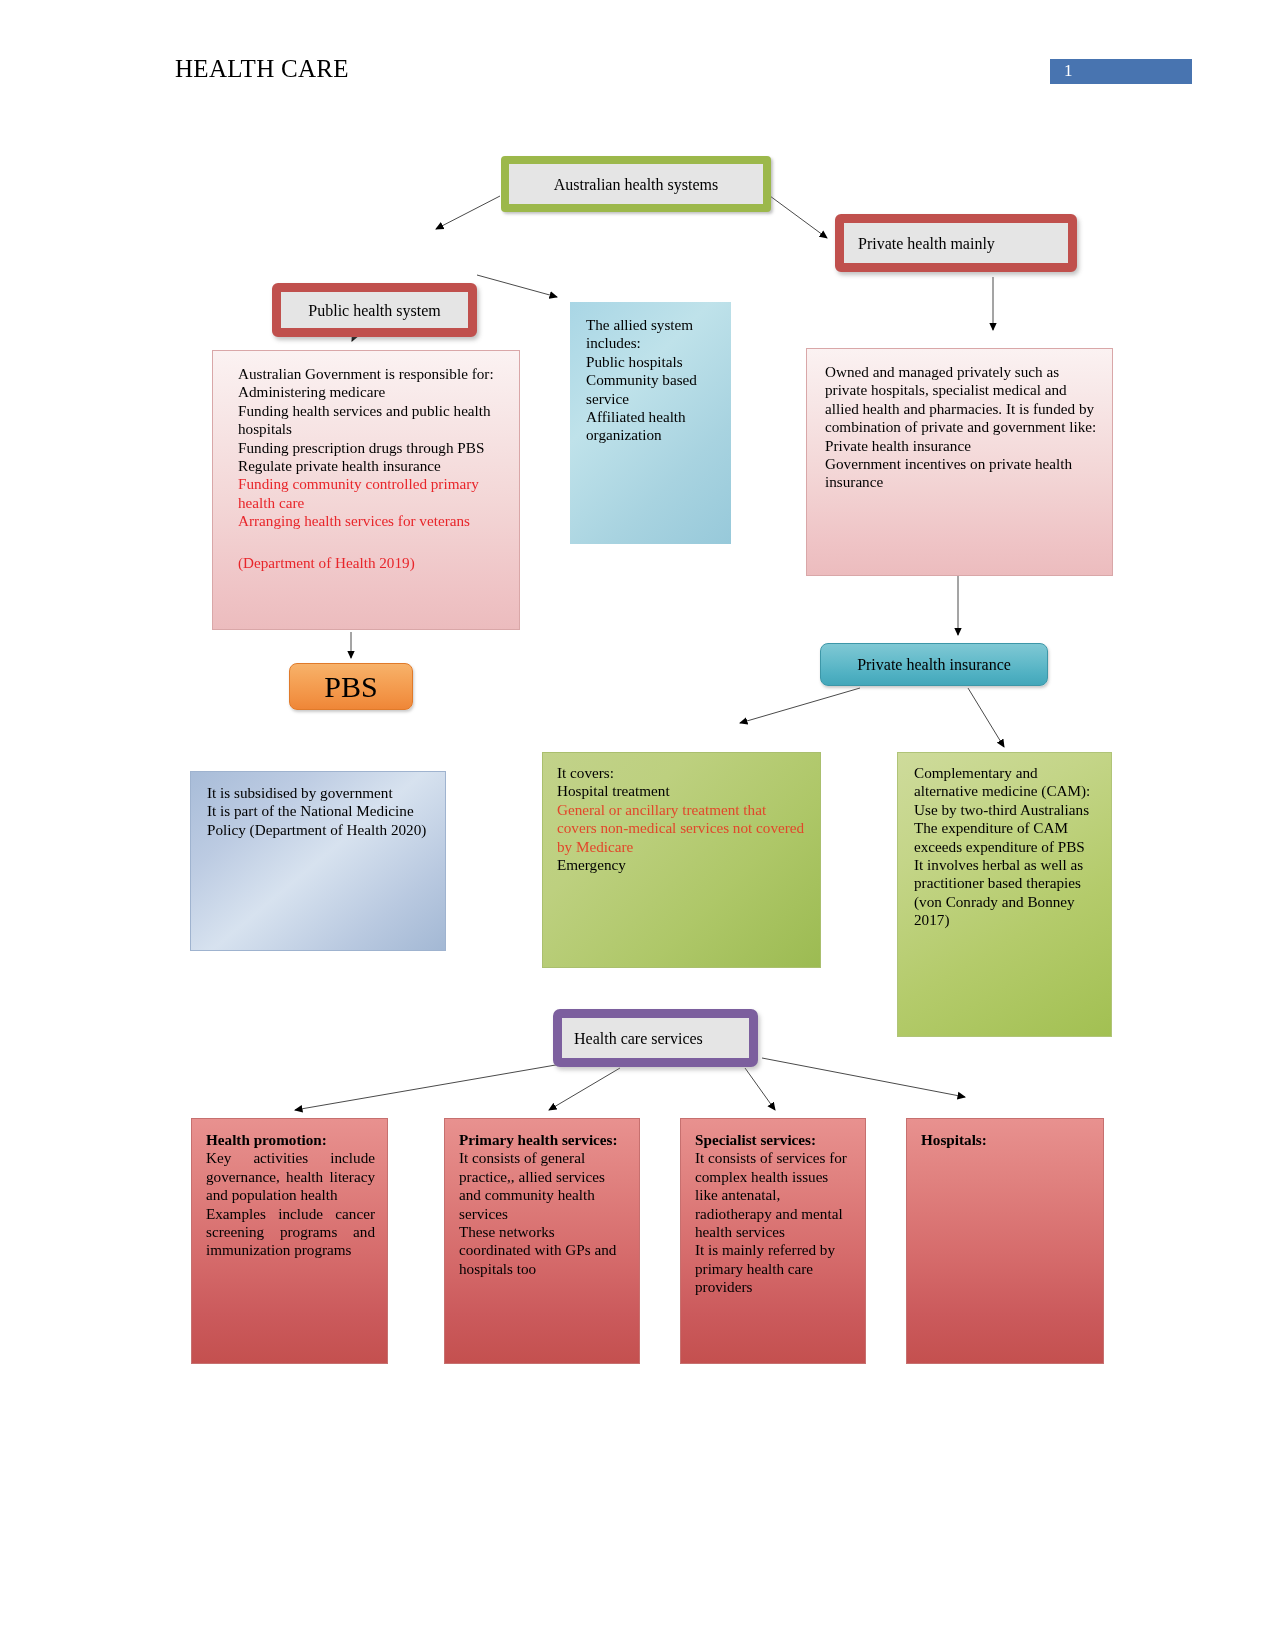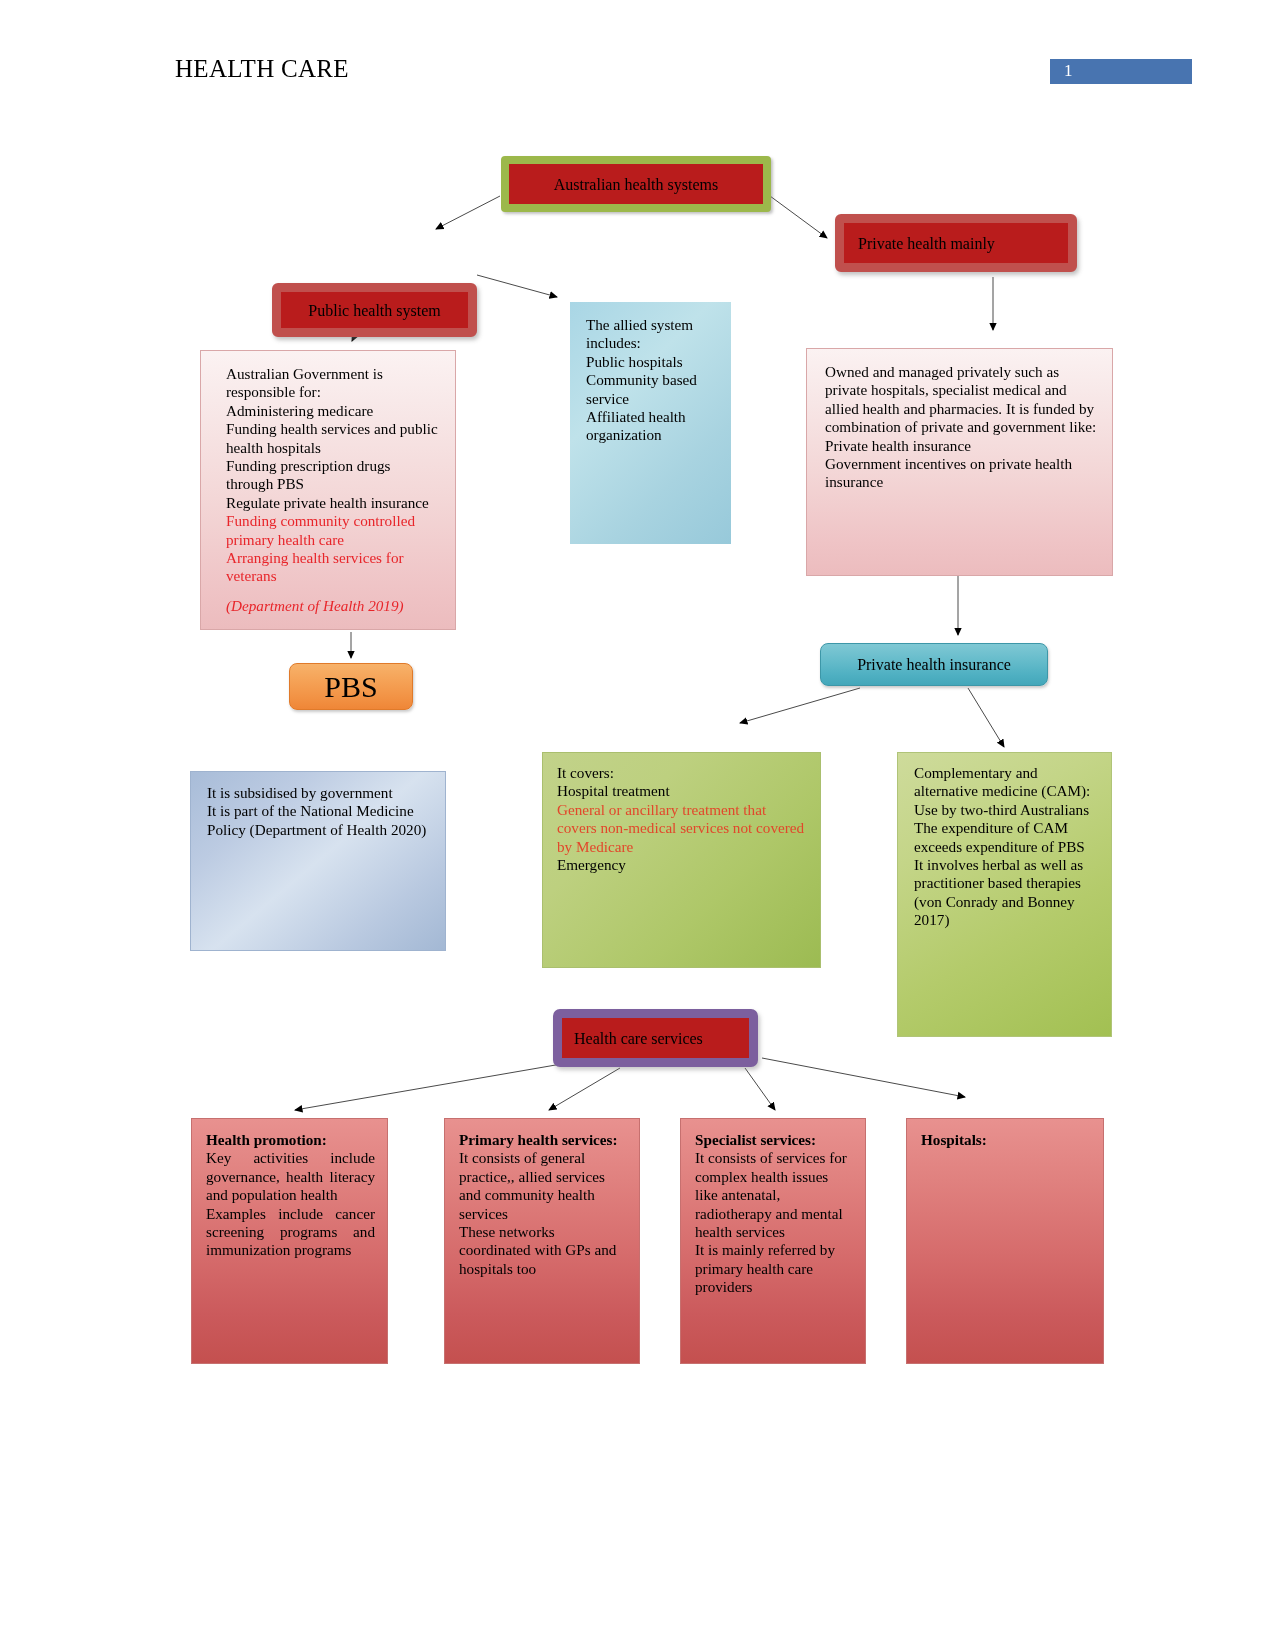--- a/index.html
+++ b/index.html
@@ -41,21 +41,21 @@
     left: 14px;
     top: 2px;
     font-size: 17px;
     color: #ffffff;
   }
 
   
   .outline-box {
     position: absolute;
     box-sizing: border-box;
-    background: #b91c1c;
+    background: #e5e5e5;
     display: flex;
     align-items: center;
   }
   .outline-box .txt {
     font-size: 16px;
     line-height: 19px;
     width: 100%;
   }
   .ob-green {
     border: 8px solid #9cb84b;
@@ -195,29 +195,29 @@
   </div>
 
   <div class="outline-box ob-red" style="left:272px; top:243px; width:205px; height:54px;margin-top:40px;">
     <div class="txt" style="text-align:center;">Public health system</div>
   </div>
 
   <div class="outline-box ob-red" style="left:835px; top:214px; width:242px; height:58px;">
     <div class="txt" style="text-align:left; padding-left:14px;">Private health mainly</div>
   </div>
 
-  <div class="panel p-pink" style="left:200px; top:350px; width:256px; height:280px;padding-left:25px;">
+  <div class="panel p-pink" style="left:212px; top:350px; width:308px; height:280px;padding-left:25px;">
     <div class="txt">Australian Government is responsible for:
 Administering medicare
 Funding health services and public health hospitals
 Funding prescription drugs through PBS
 Regulate private health insurance</div>
     <div class="txt red">Funding community controlled primary health care
 Arranging health services for veterans</div>
-    <div class="txt red" style="margin-top:11px;font-style:italic;">(Department of Health  2019)</div>
+    <div class="txt red" style="margin-top:23px;">(Department of Health  2019)</div>
   </div>
 
   <div class="panel p-lightblue" style="left:570px; top:302px; width:161px; height:242px; padding-left:16px;">
     <div class="txt">The allied system includes:
 Public hospitals
 Community based service
 Affiliated health organization</div>
   </div>
 
   <div class="panel p-pink" style="left:806px; top:348px; width:307px; height:228px;">

